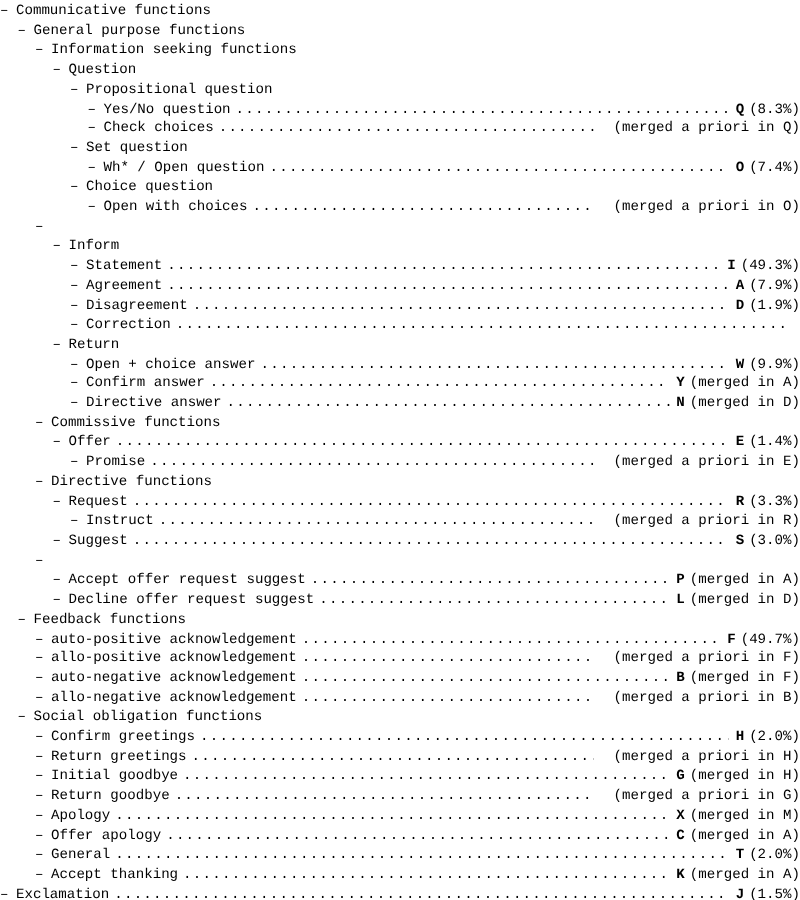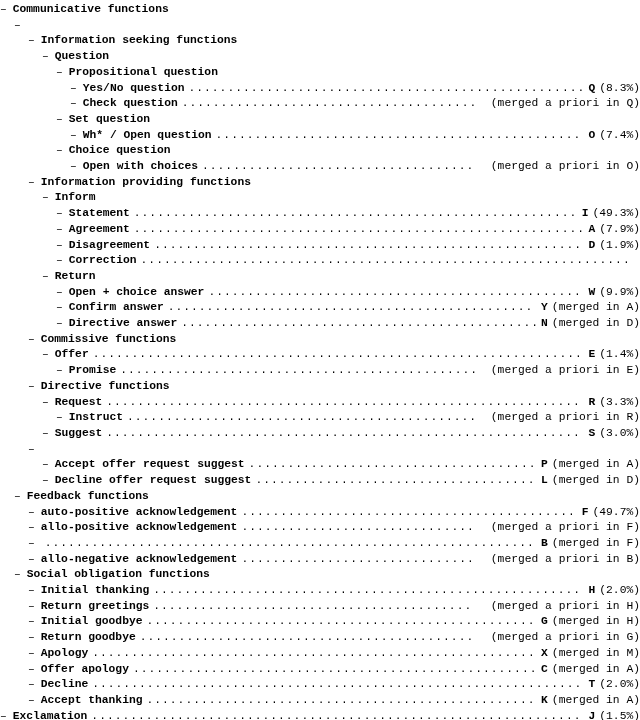--- a/index.html
+++ b/index.html
@@ -27,21 +27,20 @@
     align-items: baseline;
     white-space: nowrap;
     overflow: hidden;
   }
   .bullet {
     flex: 0 0 auto;
     padding-right: 6px;
   }
   .label {
     flex: 0 0 auto;
-    font-weight: bold;
   }
   .dots {
     flex: 1 1 auto;
     overflow: hidden;
     letter-spacing: 1px;
     padding: 0 4px;
   }
   .dots::after {
     content: "......................................................................................................................................................................................";
   }
@@ -62,20 +61,21 @@
 <ul class="tree" id="root">
     <li>
       <div class="row">
         <span class="bullet">–</span>
         <span class="label">Communicative functions</span>
       </div>
       <ul>
         <li>
           <div class="row">
             <span class="bullet">–</span>
+            <span class="label">General purpose functions</span>
           </div>
           <ul>
             <li>
               <div class="row">
                 <span class="bullet">–</span>
                 <span class="label">Information seeking functions</span>
               </div>
               <ul>
                 <li>
                   <div class="row">
@@ -94,21 +94,21 @@
                             <span class="bullet">–</span>
                             <span class="label">Yes/No question</span>
                             <span class="dots"></span>
                             <span class="tag">Q</span>
                             <span class="ann">(8.3%)</span>
                           </div>
                         </li>
                         <li>
                           <div class="row">
                             <span class="bullet">–</span>
-                            <span class="label">Check question</span>
+                            <span class="label">Check choices</span>
                             <span class="dots"></span>
                             <span class="tag"></span>
                             <span class="ann">(merged a priori in Q)</span>
                           </div>
                         </li>
                       </ul>
                     </li>
                     <li>
                       <div class="row">
                         <span class="bullet">–</span>
@@ -143,21 +143,20 @@
                         </li>
                       </ul>
                     </li>
                   </ul>
                 </li>
               </ul>
             </li>
             <li>
               <div class="row">
                 <span class="bullet">–</span>
-                <span class="label">Information providing functions</span>
               </div>
               <ul>
                 <li>
                   <div class="row">
                     <span class="bullet">–</span>
                     <span class="label">Inform</span>
                   </div>
                   <ul>
                     <li>
                       <div class="row">
@@ -345,20 +344,21 @@
                 <span class="bullet">–</span>
                 <span class="label">allo-positive acknowledgement</span>
                 <span class="dots"></span>
                 <span class="tag"></span>
                 <span class="ann">(merged a priori in F)</span>
               </div>
             </li>
             <li>
               <div class="row">
                 <span class="bullet">–</span>
+                <span class="label">auto-negative acknowledgement</span>
                 <span class="dots"></span>
                 <span class="tag">B</span>
                 <span class="ann">(merged in F)</span>
               </div>
             </li>
             <li>
               <div class="row">
                 <span class="bullet">–</span>
                 <span class="label">allo-negative acknowledgement</span>
                 <span class="dots"></span>
@@ -370,21 +370,21 @@
         </li>
         <li>
           <div class="row">
             <span class="bullet">–</span>
             <span class="label">Social obligation functions</span>
           </div>
           <ul>
             <li>
               <div class="row">
                 <span class="bullet">–</span>
-                <span class="label">Initial thanking</span>
+                <span class="label">Confirm greetings</span>
                 <span class="dots"></span>
                 <span class="tag">H</span>
                 <span class="ann">(2.0%)</span>
               </div>
             </li>
             <li>
               <div class="row">
                 <span class="bullet">–</span>
                 <span class="label">Return greetings</span>
                 <span class="dots"></span>
@@ -424,21 +424,21 @@
                 <span class="bullet">–</span>
                 <span class="label">Offer apology</span>
                 <span class="dots"></span>
                 <span class="tag">C</span>
                 <span class="ann">(merged in A)</span>
               </div>
             </li>
             <li>
               <div class="row">
                 <span class="bullet">–</span>
-                <span class="label">Decline</span>
+                <span class="label">General</span>
                 <span class="dots"></span>
                 <span class="tag">T</span>
                 <span class="ann">(2.0%)</span>
               </div>
             </li>
             <li>
               <div class="row">
                 <span class="bullet">–</span>
                 <span class="label">Accept thanking</span>
                 <span class="dots"></span>

